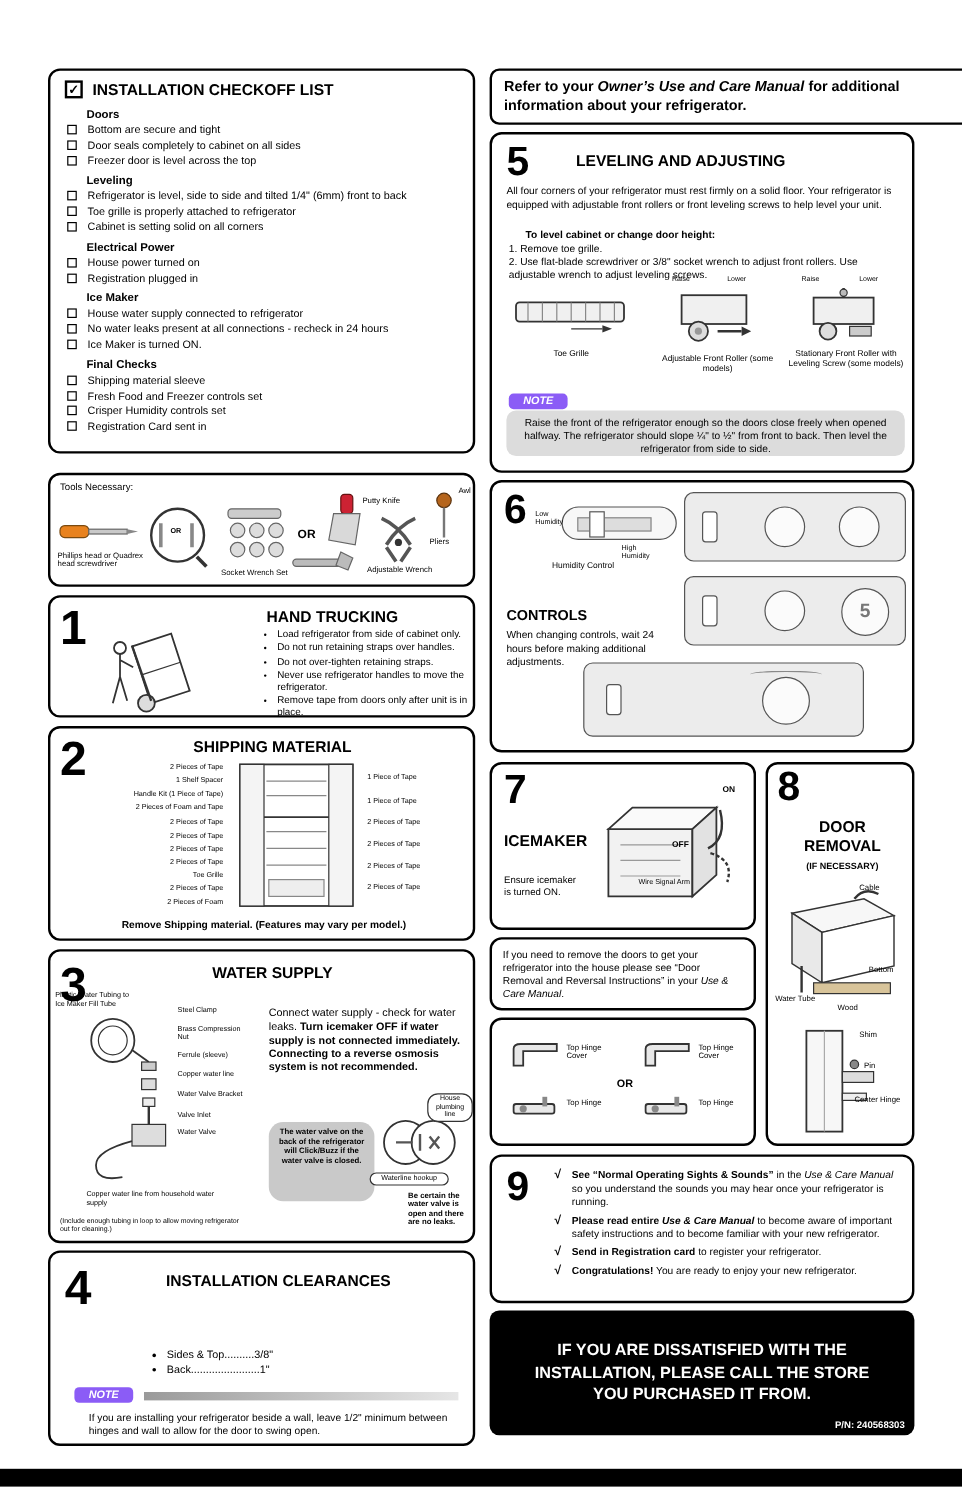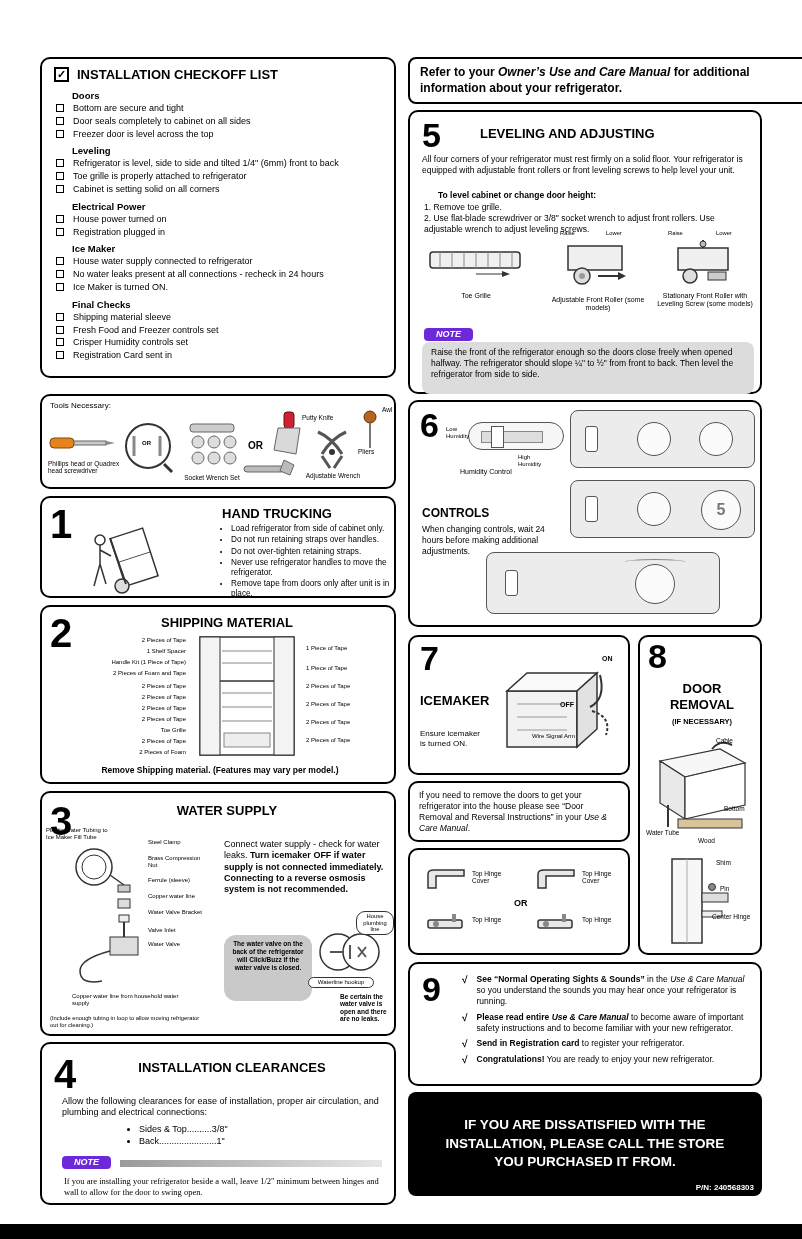--- a/index.html
+++ b/index.html
@@ -22,21 +22,21 @@
 .txt9{font-size:9px;line-height:1.25;}
 .center{text-align:center;}
 .right{text-align:right;}
 .page-title{position:absolute;top:18px;left:0;width:802px;text-align:center;font-weight:bold;font-size:13.5px;letter-spacing:.2px;}
 .chk-title-row{display:flex;align-items:center;gap:8px;padding:8px 0 2px 12px;}
 .cb-big{width:15px;height:15px;border:2px solid #000;font-size:11px;font-weight:bold;display:flex;align-items:center;justify-content:center;flex:0 0 auto;}
 .grp-head{font-weight:bold;font-size:9.5px;margin:6px 0 2px 30px;}
 .chk-row{display:flex;gap:9px;align-items:flex-start;padding-left:14px;margin-bottom:2px;padding-right:8px;}
 .cb{display:inline-block;width:8px;height:8px;border:1.2px solid #000;background:#fff;flex:0 0 auto;margin-top:1px;}
 .chk-txt{font-size:9px;line-height:1.2;}
-.note-tab{position:absolute;background:#6d28d9;color:#fff;font-weight:bold;font-style:italic;font-size:9px;padding:1px 12px 2px;border-radius:4px;z-index:2;}
+.note-tab{position:absolute;background:#8b5cf6;color:#fff;font-weight:bold;font-style:italic;font-size:9px;padding:1px 12px 2px;border-radius:4px;z-index:2;}
 .note-gray{position:absolute;background:#dcdcdc;border-radius:8px;padding:5px 9px;font-size:8.5px;line-height:1.3;}
 .panel{position:absolute;background:#ececec;border:1.5px solid #555;border-radius:8px;}
 .knob{position:absolute;background:#fbfbfb;border:1.5px solid #555;border-radius:50%;}
 .knob5{display:flex;align-items:center;justify-content:center;font-weight:bold;font-size:16px;color:#777;}
 .rocker{position:absolute;width:13px;height:26px;background:#fff;border:1.5px solid #555;border-radius:3px;}
 .cap{font-size:7px;line-height:1.15;text-align:center;position:absolute;}
 ul.bullets{list-style:disc;padding-left:11px;}
 ul.bullets li{font-size:8.2px;line-height:1.2;margin-bottom:1.5px;}
 .f-item{display:flex;gap:9px;margin-bottom:5px;}
 .f-check{font-size:10px;font-weight:bold;flex:0 0 auto;}
@@ -262,28 +262,27 @@
       <path d="M40 18 l8 10 M48 18 l-8 10" stroke="#555" stroke-width="2"></path>
     </svg>
     <span class="abs small6 pill-label" style="left:266px;top:184px;width:66px;">Waterline hookup</span>
     <span class="abs small58 pill-label" style="left:314px;top:118px;width:38px;">House plumbing line</span>
     <span class="abs small65 b" style="left:298px;top:200px;width:54px;">Be certain the water valve is open and there are no leaks.</span>
   </div>
 
   <div class="box" style="top:1042px;left:40px;width:356px;height:163px;">
     <span class="num" style="left:12px;top:10px;">4</span>
     <span class="abs t13 center" style="left:70px;top:16px;width:240px;">INSTALLATION CLEARANCES</span>
-    <div class="abs txt9" style="left:20px;top:52px;width:322px;">Allow the following clearances for ease of installation, proper air circulation, and plumbing and electrical connections:</div>
     <ul class="bullets abs" style="left:86px;top:80px;width:200px;">
       <li style="font-size:9px;">Sides &amp; Top..........3/8"</li>
       <li style="font-size:9px;">Back.......................1"</li>
     </ul>
     <span class="note-tab" style="left:20px;top:112px;">NOTE</span>
     <div class="abs" style="left:78px;top:116px;width:262px;height:7px;background:linear-gradient(90deg,#9a9a9a,#e6e6e6);"></div>
-    <div class="abs txt85" style="left:22px;top:132px;width:322px;font-family:Liberation Serif, serif;">If you are installing your refrigerator beside a wall, leave 1/2" minimum between hinges and wall to allow for the door to swing open.</div>
+    <div class="abs txt85" style="left:32px;top:132px;width:322px;">If you are installing your refrigerator beside a wall, leave 1/2" minimum between hinges and wall to allow for the door to swing open.</div>
   </div>
 
   <div class="box" style="top:57px;left:408px;width:410px;height:47px;border-radius:8px;">
     <div style="padding:6px 10px;font-size:12px;line-height:1.3;font-weight:bold;"><span>Refer to your </span><span class="i">Owner’s Use and Care Manual</span><span> for additional information about your refrigerator.</span></div>
   </div>
 
   <div class="box" style="top:110px;left:408px;width:354px;height:284px;">
     <span class="num-sm" style="left:12px;top:6px;">5</span>
     <span class="abs t13" style="left:70px;top:14px;">LEVELING AND ADJUSTING</span>
     <div class="abs txt85" style="left:12px;top:42px;width:332px;">All four corners of your refrigerator must rest firmly on a solid floor. Your refrigerator is equipped with adjustable front rollers or front leveling screws to help level your unit.</div>
@@ -317,21 +316,21 @@
       <circle cx="35" cy="6" r="3" fill="#bbb" stroke="#333"></circle>
       <circle cx="22" cy="38" r="7" fill="#ddd" stroke="#333" stroke-width="1.5"></circle>
       <rect x="40" y="34" width="18" height="8" fill="#ccc" stroke="#333"></rect>
     </svg>
     <span class="abs small58" style="left:258px;top:118px;">Raise</span>
     <span class="abs small58" style="left:306px;top:118px;">Lower</span>
     <span class="cap" style="left:16px;top:180px;width:100px;">Toe Grille</span>
     <span class="cap" style="left:140px;top:184px;width:96px;">Adjustable Front Roller (some models)</span>
     <span class="cap" style="left:244px;top:180px;width:102px;">Stationary Front Roller with Leveling Screw (some models)</span>
     <span class="note-tab" style="left:14px;top:216px;">NOTE</span>
-    <div class="note-gray" style="left:12px;top:230px;width:332px;height:52px;">Raise the front of the refrigerator enough so the doors close freely when opened halfway. The refrigerator should slope ¼" to ½" from front to back. Then level the refrigerator from side to side.</div>
+    <div class="note-gray" style="left:12px;top:230px;width:332px;height:38px;text-align:center;">Raise the front of the refrigerator enough so the doors close freely when opened halfway. The refrigerator should slope ¼" to ½" from front to back. Then level the refrigerator from side to side.</div>
   </div>
 
   <div class="box" style="top:400px;left:408px;width:354px;height:227px;">
     <span class="num-sm" style="left:10px;top:6px;">6</span>
     <div class="panel" style="left:58px;top:20px;width:96px;height:28px;border-radius:14px;background:#f7f7f7;">
       <div style="position:absolute;left:12px;top:8px;width:62px;height:12px;background:#ddd;border:1px solid #888;"></div>
       <div style="position:absolute;left:22px;top:3px;width:13px;height:22px;background:#fff;border:1.5px solid #555;"></div>
     </div>
     <span class="abs small6" style="left:36px;top:24px;width:26px;">Low Humidity</span>
     <span class="abs small6" style="left:108px;top:52px;width:28px;">High Humidity</span>

